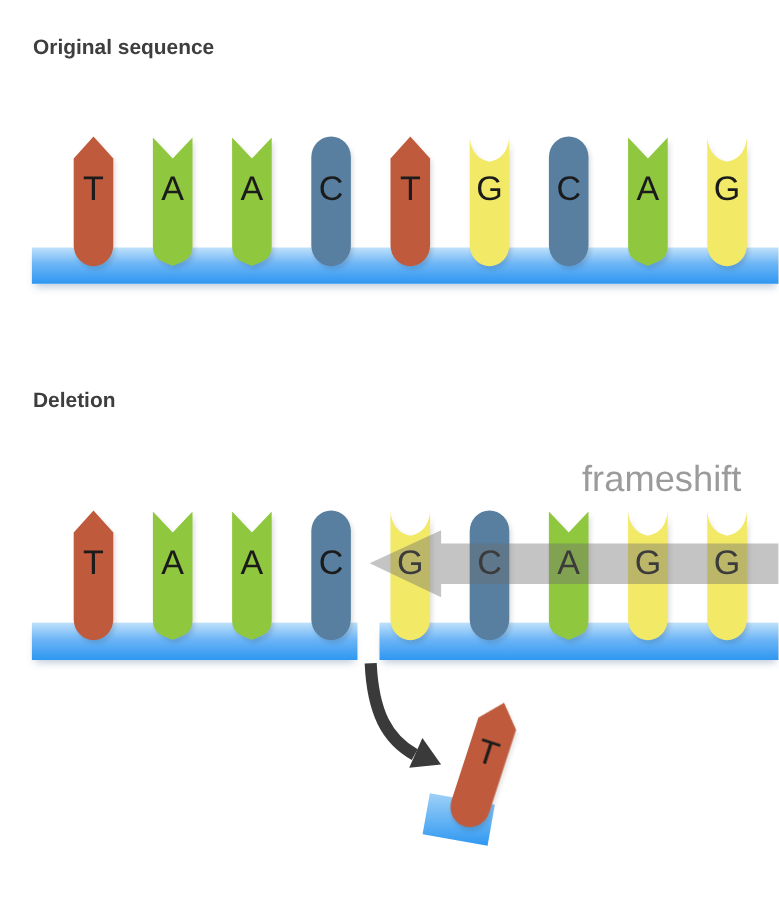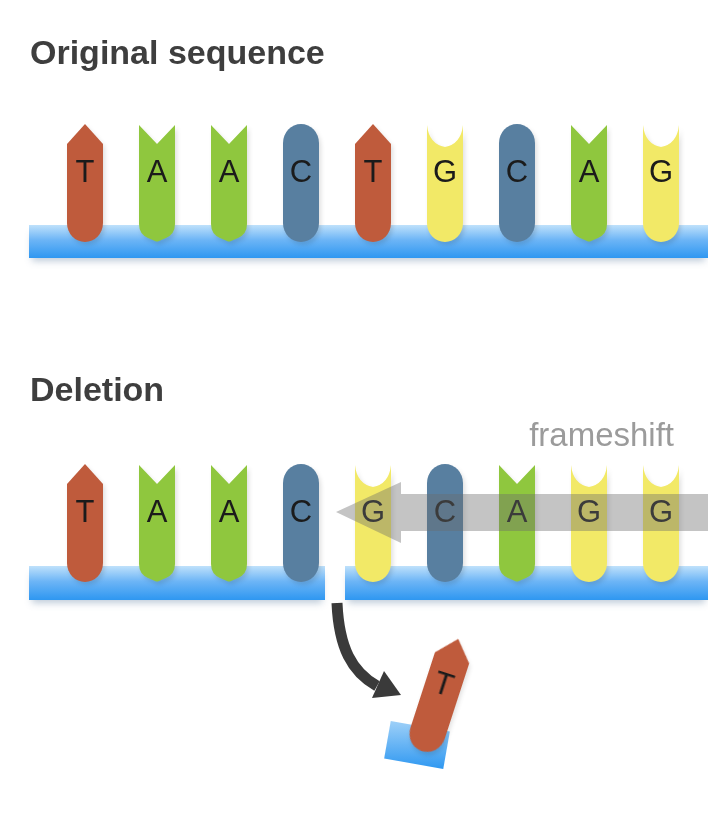--- a/index.html
+++ b/index.html
@@ -5,27 +5,27 @@
   html,body{margin:0;padding:0;background:#ffffff;}
   #canvas{
     position:relative;
     width:708px;height:816px;
     background:#ffffff;
     overflow:hidden;
     font-family:"Liberation Sans",sans-serif;
   }
   .fig-title{
     position:absolute;
-    font-size:34px;
+    font-size:19px;
     font-weight:bold;
     color:#3e3e3e;
     letter-spacing:0;
   }
   #original-title{left:30px;top:33px;}
-  #deletion-title{left:30px;top:370px;}
+  #deletion-title{left:30px;top:354px;}
   #frameshift-label{
     position:absolute;
     top:416px;right:34px;
     font-size:33px;
     color:#9b9b9b;
   }
   .backbone{
     position:absolute;
     background:linear-gradient(180deg,#bfe1fb 0%,#6db5f6 45%,#2e97f1 100%);
     z-index:1;

